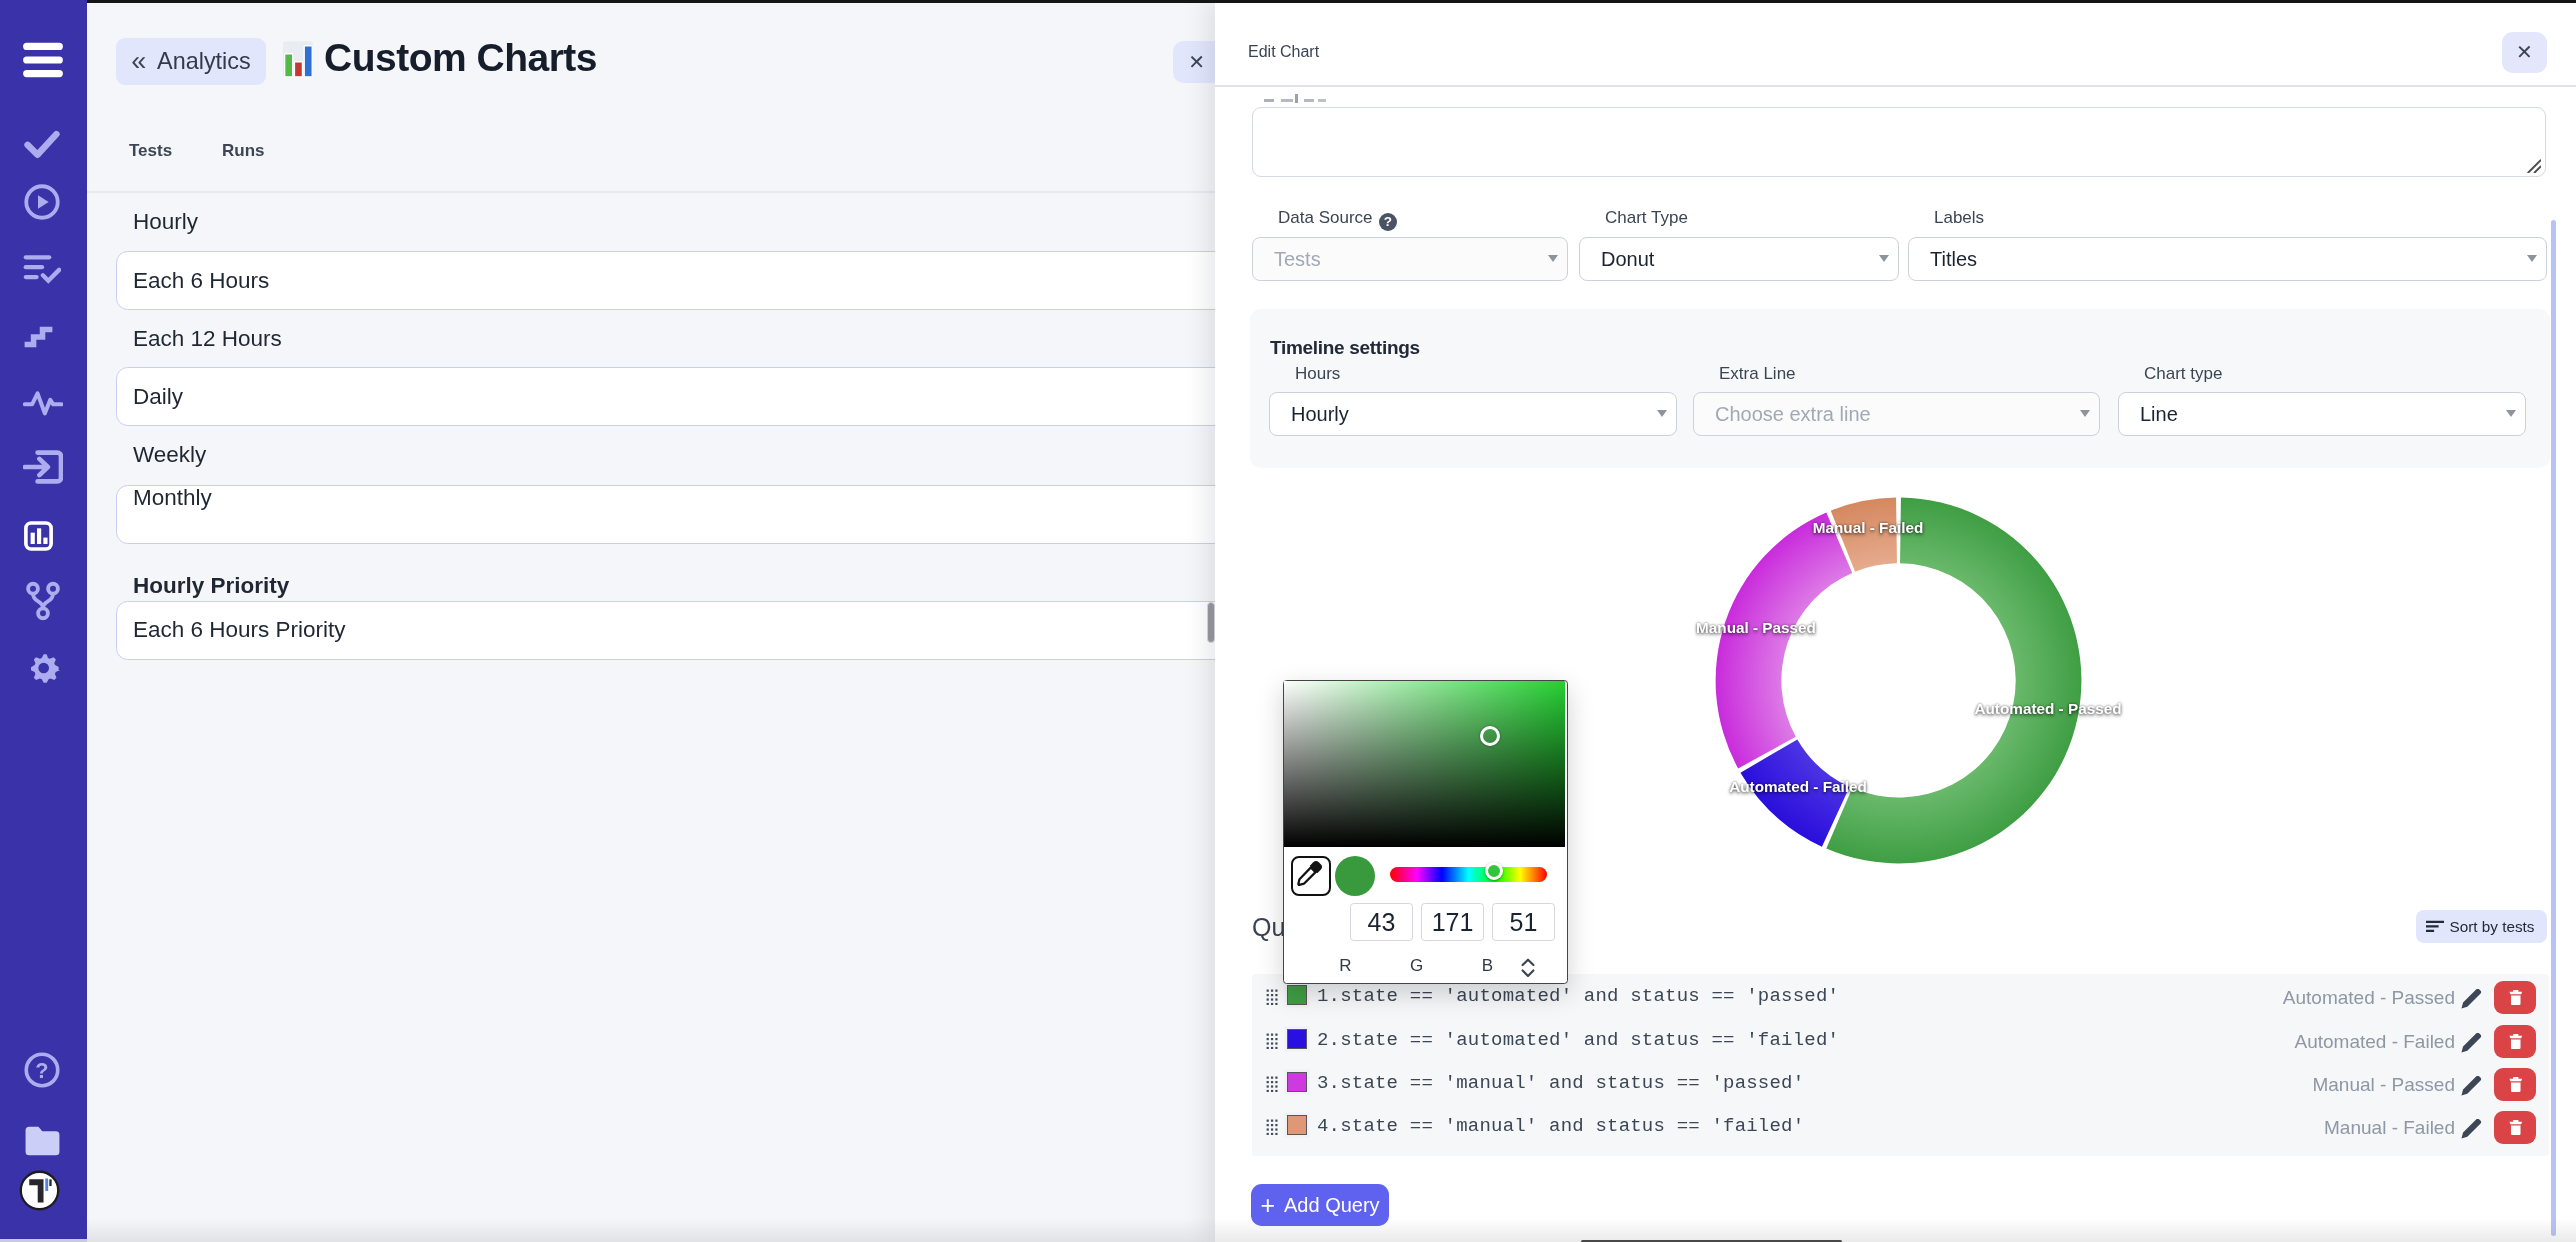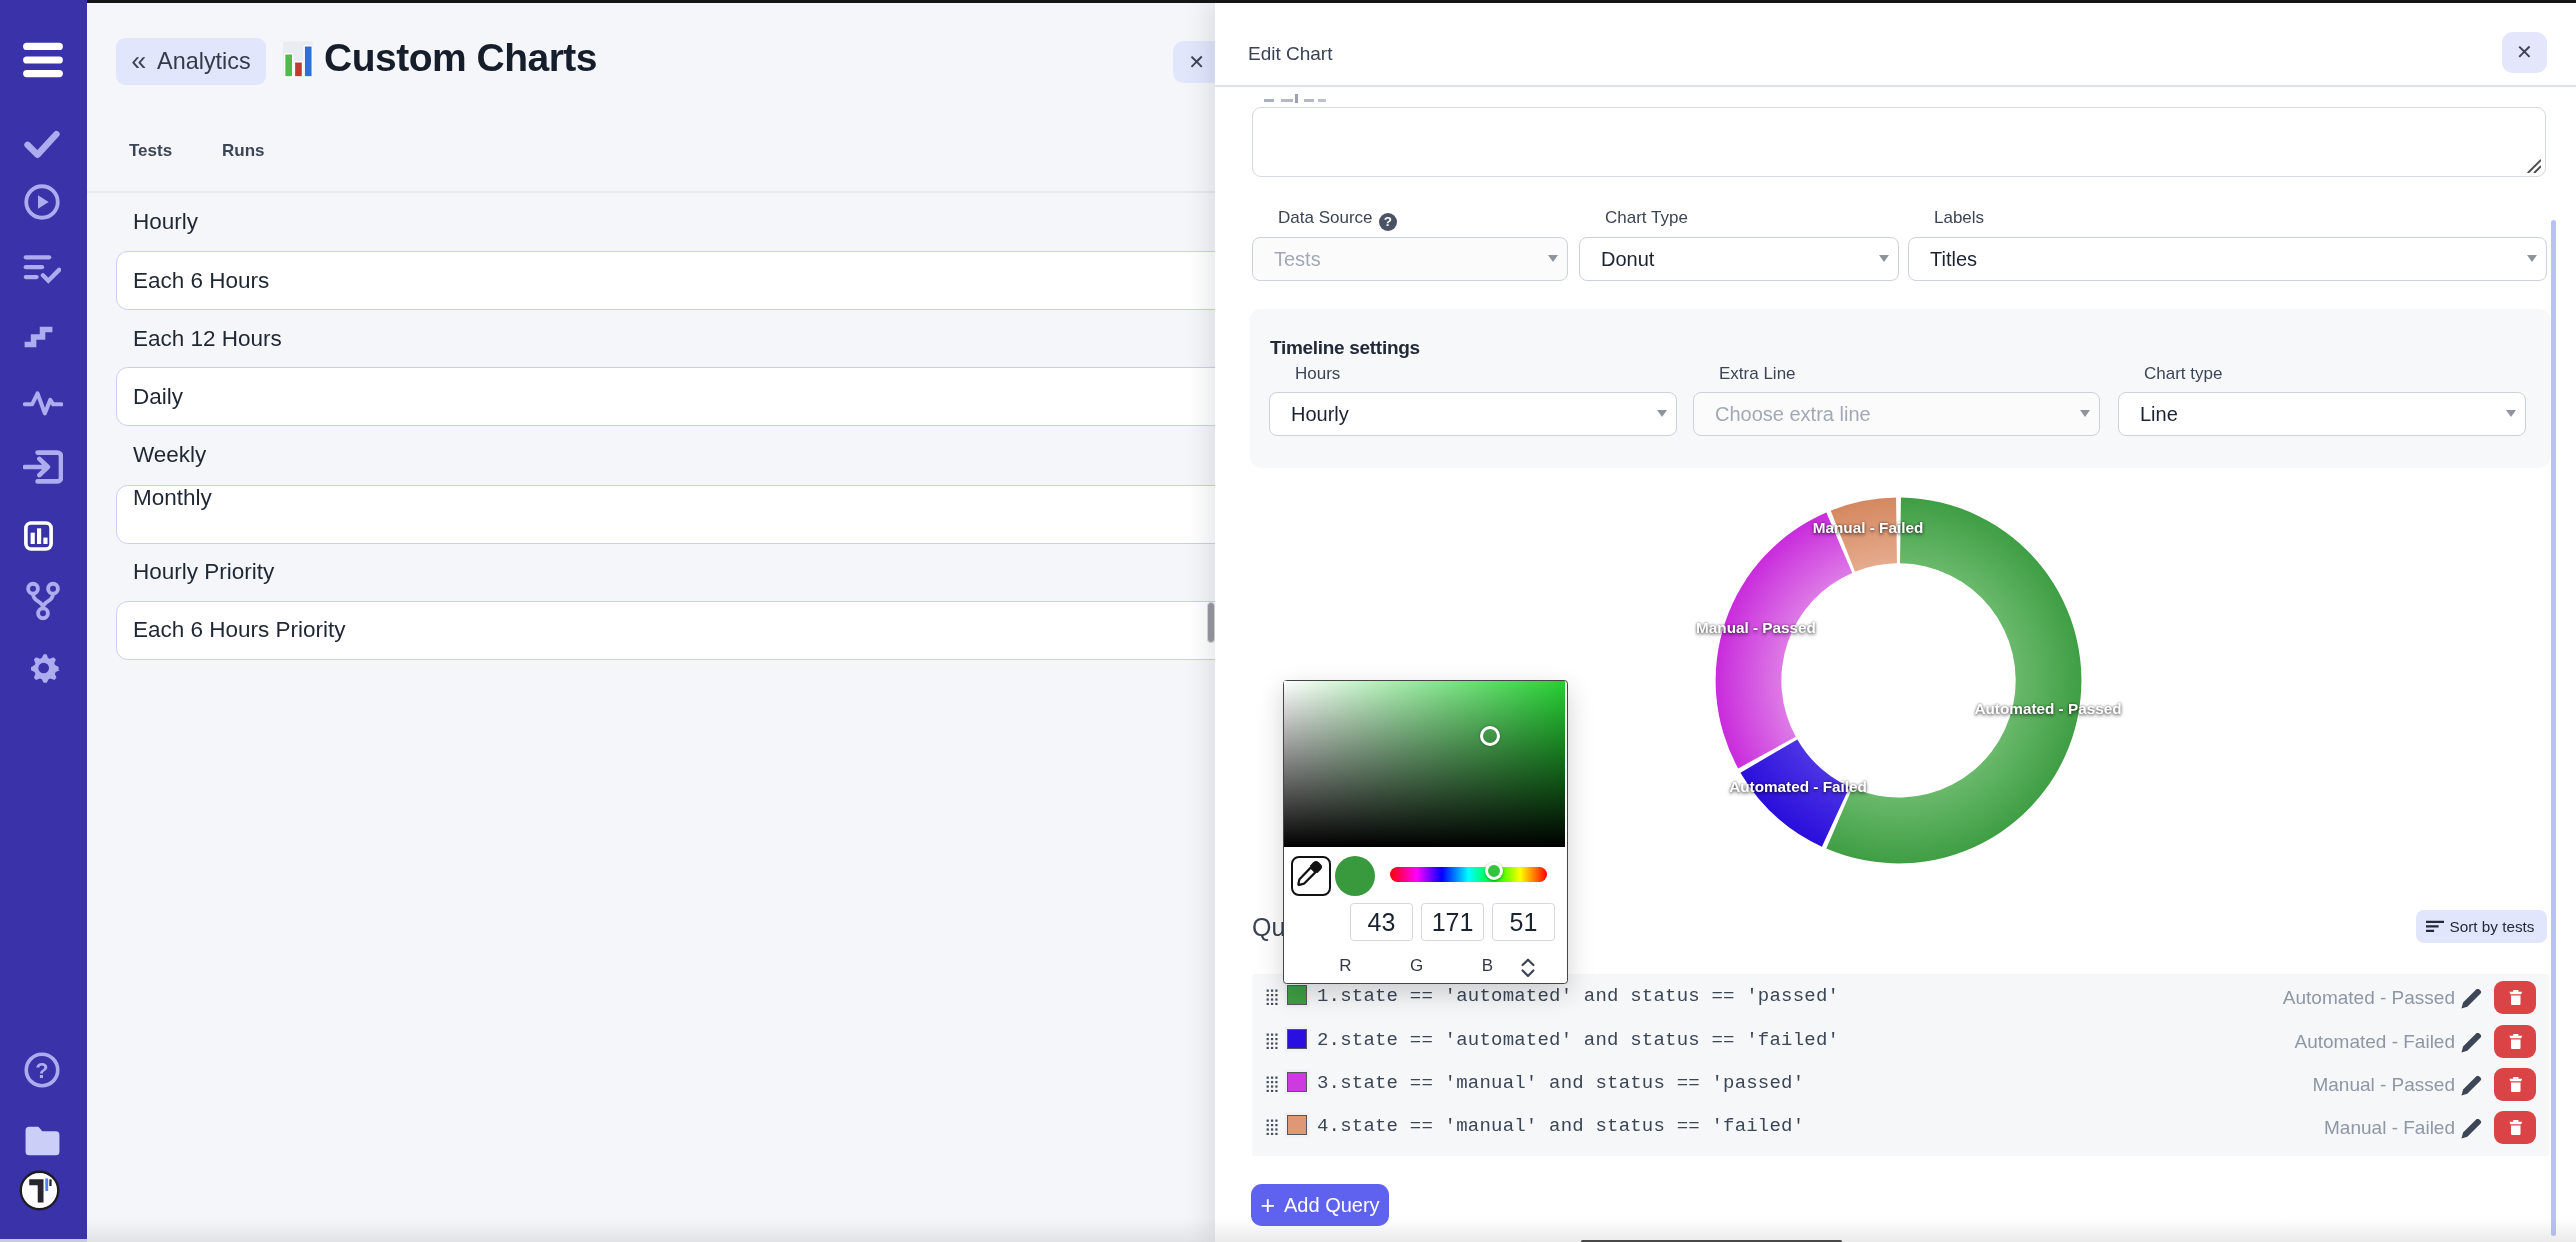--- a/index.html
+++ b/index.html
@@ -27,21 +27,21 @@
 
 #mainscroll { left:1207px; top:602px; width:8px; height:41px; background:#99999f; border:1.8px solid #d9d9de; border-radius:4.5px; z-index:3; }
 
 
 #closeback { left:1173px; top:41px; width:50px; height:42px; background:#E2E6FC; border-radius:10.8px; color:#3c4554; font-size:20px; display:flex; align-items:center; justify-content:flex-start; padding-left:15.3px; z-index:4; }
 
 
 #drawer { left:1215px; top:0; width:1361px; height:1243px; background:#fff; box-shadow:-9px 0 21.6px rgba(30,35,60,0.10); z-index:10; }
 #drawer .in { position:absolute; }
 
-#dtitle { left:33px; top:43px; font-size:19px; color:#3A4354; }
+#dtitle { left:33px; top:43px; font-size:16px; color:#3A4354; }
 #dclose { left:1287px; top:31.5px; width:45px; height:41px; background:#E4E7FC; border-radius:10.8px; color:#3c4554; font-size:20px; display:flex; align-items:center; justify-content:center; }
 #ddiv { left:0; top:85px; width:1361px; height:1.8px; background:#DFE2E8; }
 
 #dtextarea { left:37px; top:107px; width:1294px; height:70px; background:#fff; border:1.4px solid #D5D9E0; border-radius:9px; }
 .resz { position:absolute; right:3.6px; bottom:2.7px; width:14.4px; height:14.4px; }
 
 .flabel { font-size:17px; color:#3C4554;margin-left:26px; }
 .qicon { display:inline-block; width:18px; height:18px; background:#4A5363; color:#fff; border-radius:50%; font-size:13.5px; font-weight:bold; text-align:center; line-height:18px; margin-left:6.3px; vertical-align:-2.7px; }
 
 .sel { position:absolute; height:44px; background:#fff; border:1.4px solid #CDD1D9; border-radius:8px; font-size:20px; color:#1b2330; display:flex; align-items:center; padding-left:21px; }
@@ -103,21 +103,21 @@
   <div class="rowcard abs" style="top:251px;"></div>
   <div class="rowcard abs" style="top:367px;"></div>
   <div class="rowcard abs" style="top:485px;"></div>
   <div class="rowcard abs" style="top:601px;"></div>
   <div class="row-label rowtext abs" style="top:209px;">Hourly</div>
   <div class="row-label rowtext abs" style="top:268px;">Each 6 Hours</div>
   <div class="row-label rowtext abs" style="top:326px;">Each 12 Hours</div>
   <div class="row-label rowtext abs" style="top:384px;">Daily</div>
   <div class="row-label rowtext abs" style="top:442px;">Weekly</div>
   <div class="row-label rowtext abs" style="top:485px;">Monthly</div>
-  <div class="row-label rowtext abs" style="top:559px;">Hourly Priority</div>
+  <div class="row-label rowtext abs" style="top:573px;font-weight:bold;">Hourly Priority</div>
   <div class="row-label rowtext abs" style="top:617px;">Each 6 Hours Priority</div>
   <div id="mainscroll" class="abs"></div>
 
   <div id="closeback" class="abs">✕</div>
 
   <div id="sidebar" class="abs"></div>
   <div class="abs" style="left:0; top:1239px; width:87px; height:3.6px; background:#c9cadf; z-index:6;"></div>
   <div id="sbicons">
       <div style="position: absolute; z-index: 5; left: 23.4px; top: 41px;"><svg width="40" height="38" viewBox="0 0 22 21">
           <g fill="#fff">

